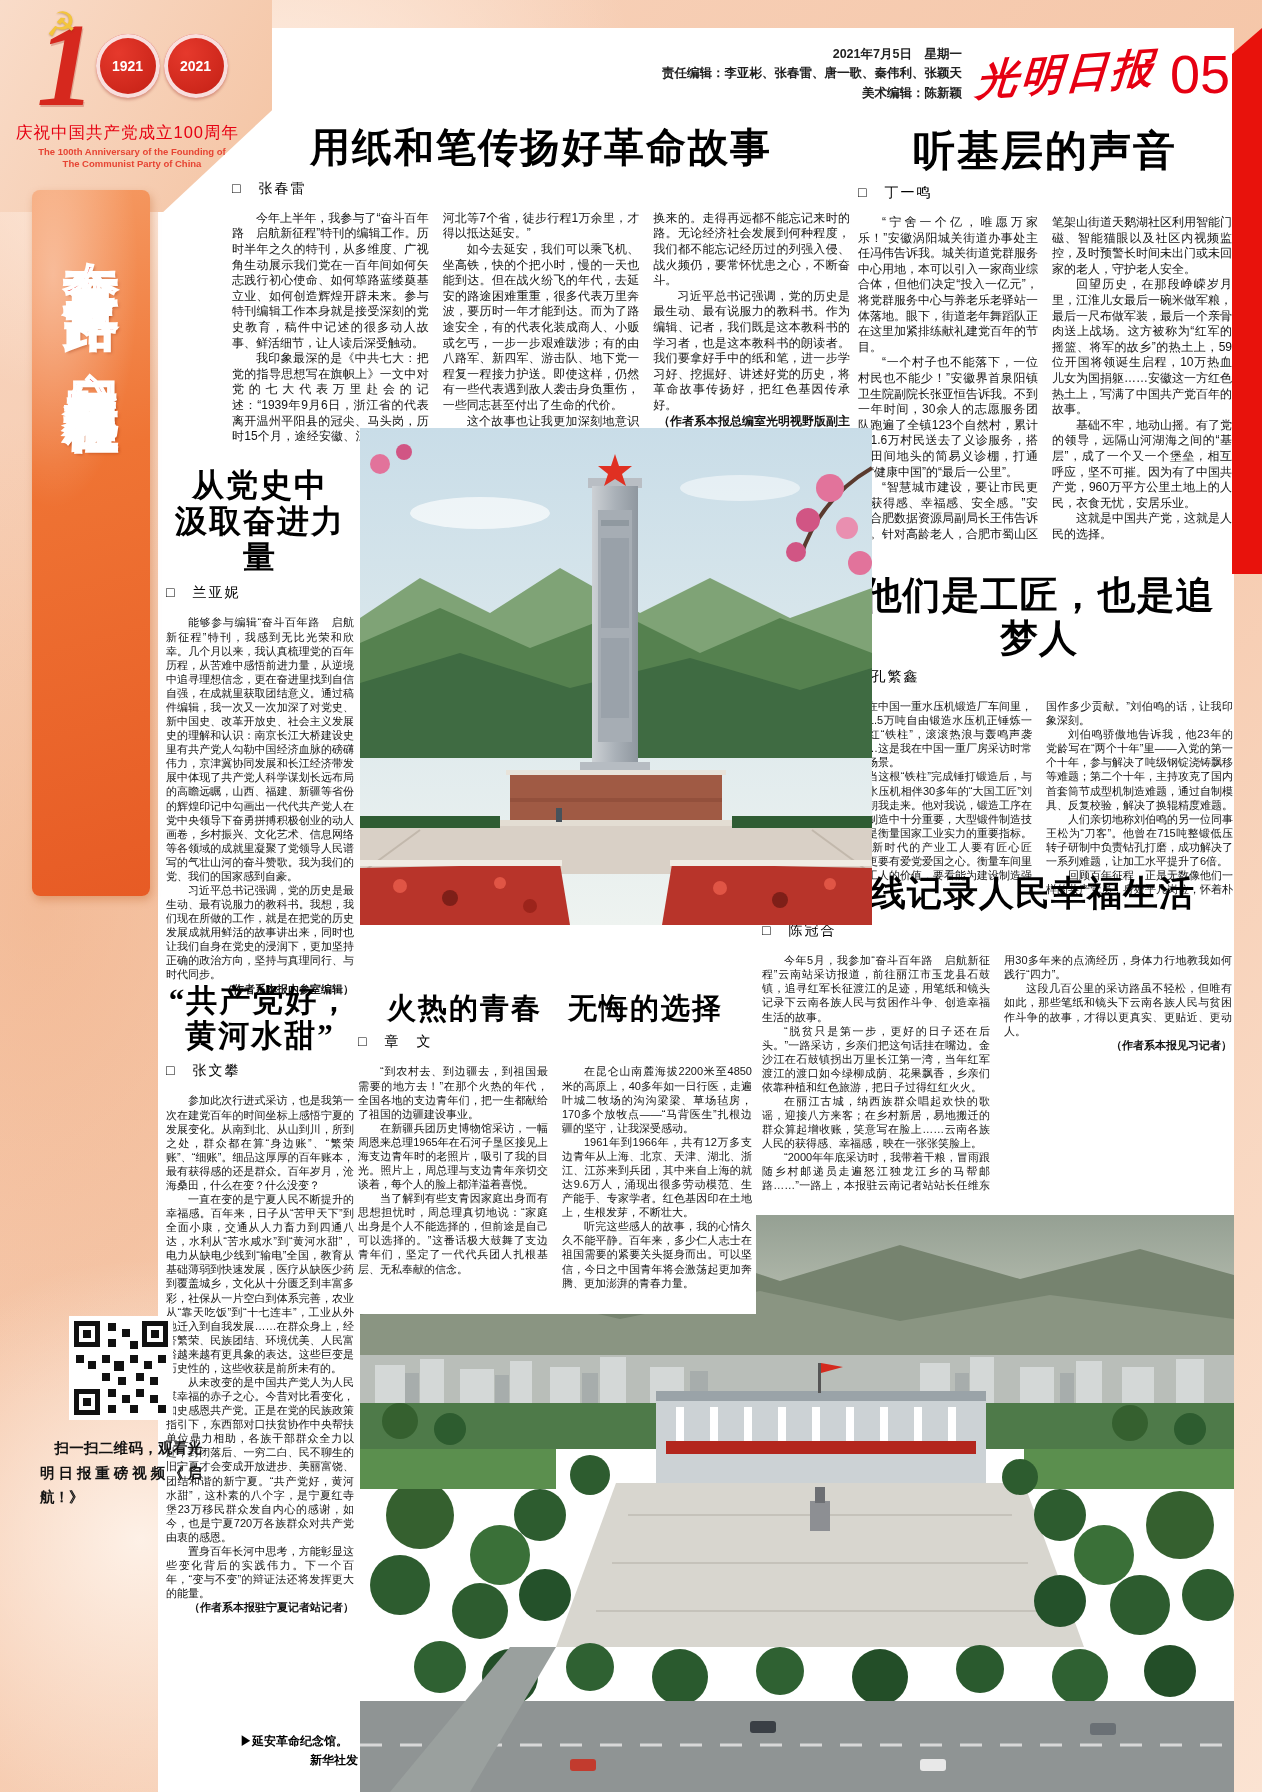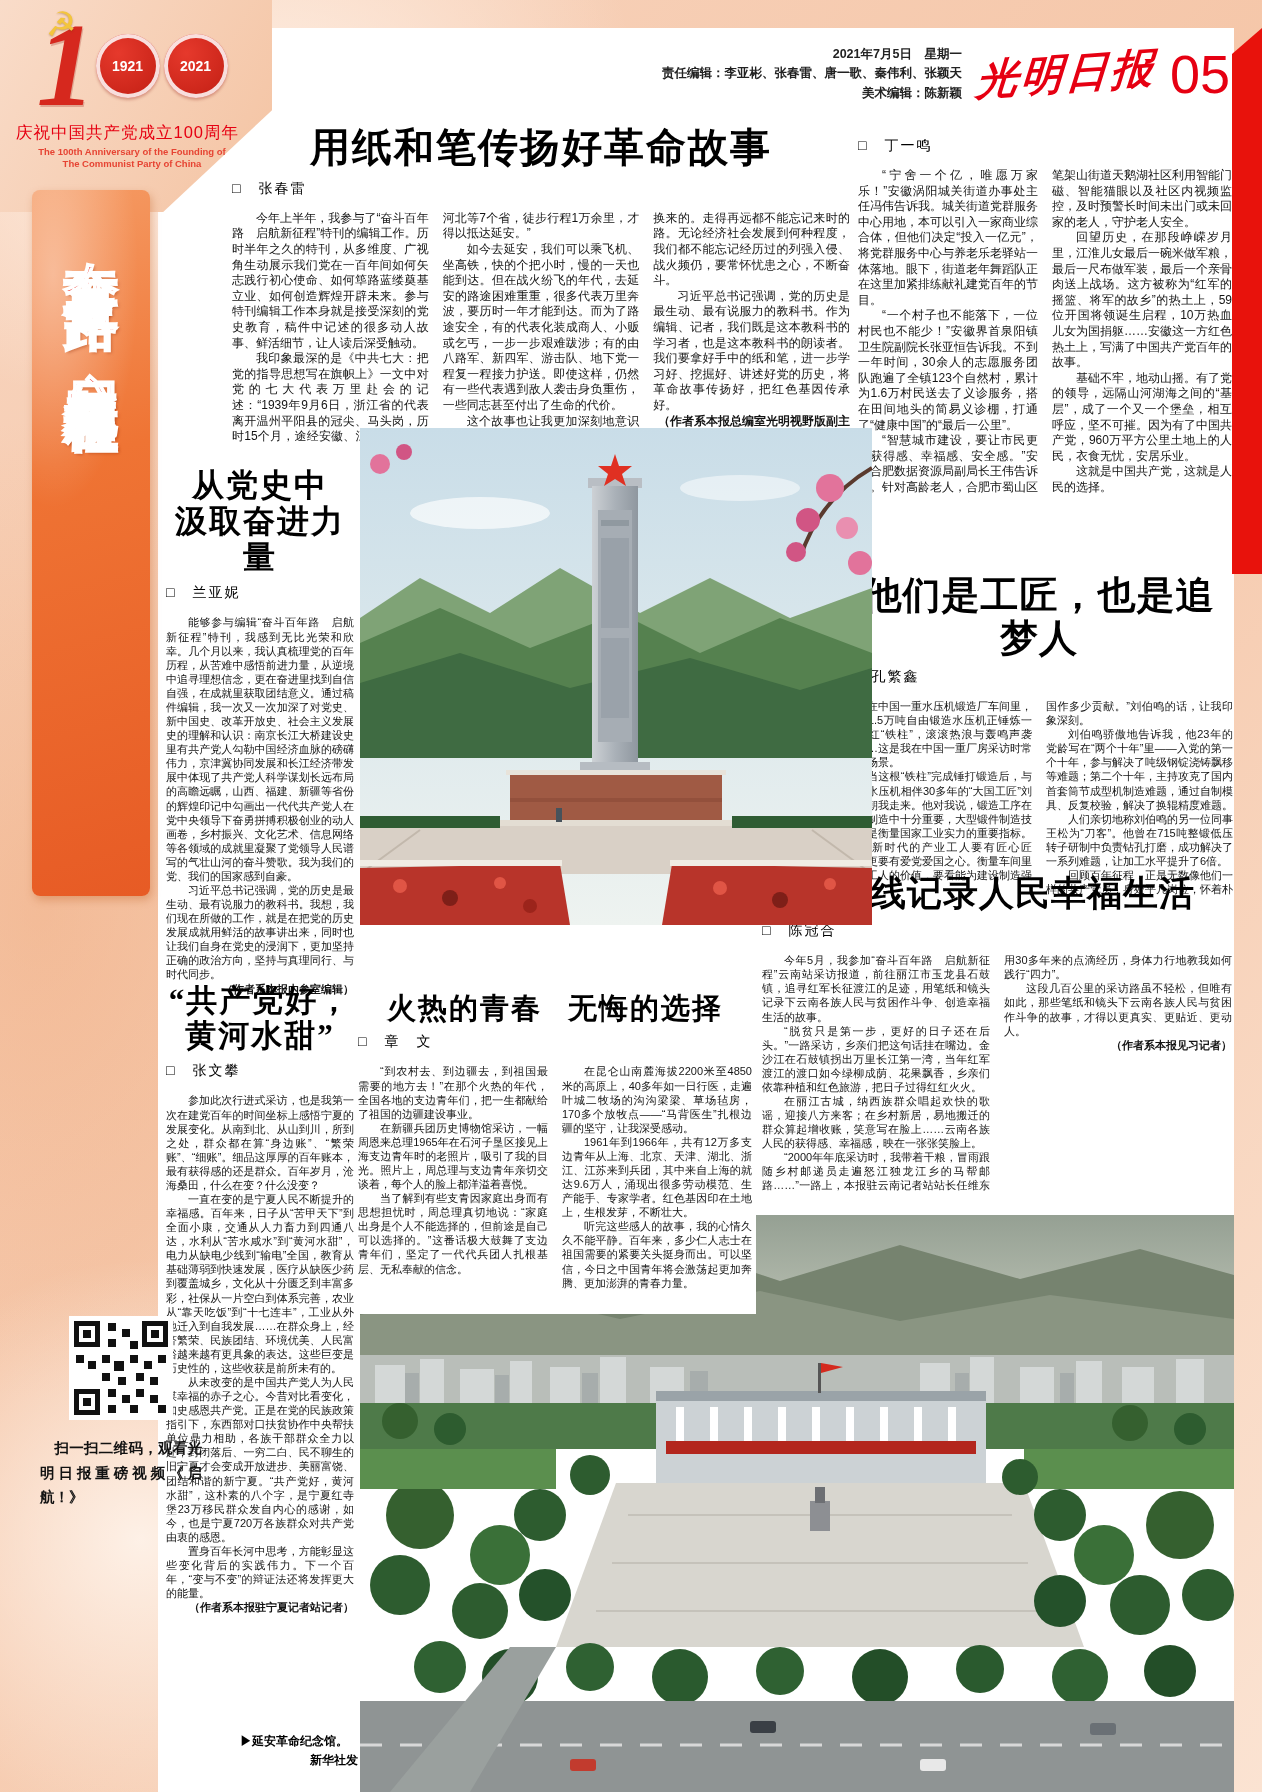--- a/index.html
+++ b/index.html
@@ -151,20 +151,21 @@
       <p>今年上半年，我参与了“奋斗百年路　启航新征程”特刊的编辑工作。历时半年之久的特刊，从多维度、广视角生动展示我们党在一百年间如何矢志践行初心使命、如何筚路蓝缕奠基立业、如何创造辉煌开辟未来。参与特刊编辑工作本身就是接受深刻的党史教育，稿件中记述的很多动人故事、鲜活细节，让人读后深受触动。</p>
       <p>我印象最深的是《中共七大：把党的指导思想写在旗帜上》一文中对党的七大代表万里赴会的记述：“1939年9月6日，浙江省的代表离开温州平阳县的冠尖、马头岗，历时15个月，途经安徽、江苏、山东、河北等7个省，徒步行程1万余里，才得以抵达延安。”</p>
       <p>如今去延安，我们可以乘飞机、坐高铁，快的个把小时，慢的一天也能到达。但在战火纷飞的年代，去延安的路途困难重重，很多代表万里奔波，要历时一年才能到达。而为了路途安全，有的代表化装成商人、小贩或乞丐，一步一步艰难跋涉；有的由八路军、新四军、游击队、地下党一程复一程接力护送。即使这样，仍然有一些代表遇到敌人袭击身负重伤，一些同志甚至付出了生命的代价。</p>
       <p>这个故事也让我更加深刻地意识到，我们现在习以为常的生活，其实都是先辈们矢志奋斗乃至付出生命才换来的。走得再远都不能忘记来时的路。无论经济社会发展到何种程度，我们都不能忘记经历过的列强入侵、战火频仍，要常怀忧患之心，不断奋斗。</p>
       <p>习近平总书记强调，党的历史是最生动、最有说服力的教科书。作为编辑、记者，我们既是这本教科书的学习者，也是这本教科书的朗读者。我们要拿好手中的纸和笔，进一步学习好、挖掘好、讲述好党的历史，将革命故事传扬好，把红色基因传承好。</p>
       <p class="attribution">（作者系本报总编室光明视野版副主编）</p>
     </div>
   </div>
 
   <div class="article" id="article-a2">
+    <div class="a-title">听基层的声音</div>
     <div class="a-byline">□　丁一鸣</div>
     <div class="a-body cols2 fs12">
       <p>“宁舍一个亿，唯愿万家乐！”安徽涡阳城关街道办事处主任冯伟告诉我。城关街道党群服务中心用地，本可以引入一家商业综合体，但他们决定“投入一亿元”，将党群服务中心与养老乐老驿站一体落地。眼下，街道老年舞蹈队正在这里加紧排练献礼建党百年的节目。</p>
       <p>“一个村子也不能落下，一位村民也不能少！”安徽界首泉阳镇卫生院副院长张亚恒告诉我。不到一年时间，30余人的志愿服务团队跑遍了全镇123个自然村，累计为1.6万村民送去了义诊服务，搭在田间地头的简易义诊棚，打通了“健康中国”的“最后一公里”。</p>
       <p>“智慧城市建设，要让市民更有获得感、幸福感、安全感。”安徽合肥数据资源局副局长王伟告诉我。针对高龄老人，合肥市蜀山区笔架山街道天鹅湖社区利用智能门磁、智能猫眼以及社区内视频监控，及时预警长时间未出门或未回家的老人，守护老人安全。</p>
       <p>回望历史，在那段峥嵘岁月里，江淮儿女最后一碗米做军粮，最后一尺布做军装，最后一个亲骨肉送上战场。这方被称为“红军的摇篮、将军的故乡”的热土上，59位开国将领诞生启程，10万热血儿女为国捐躯……安徽这一方红色热土上，写满了中国共产党百年的故事。</p>
       <p>基础不牢，地动山摇。有了党的领导，远隔山河湖海之间的“基层”，成了一个又一个堡垒，相互呼应，坚不可摧。因为有了中国共产党，960万平方公里土地上的人民，衣食无忧，安居乐业。</p>
       <p>这就是中国共产党，这就是人民的选择。</p>
 
     </div>

